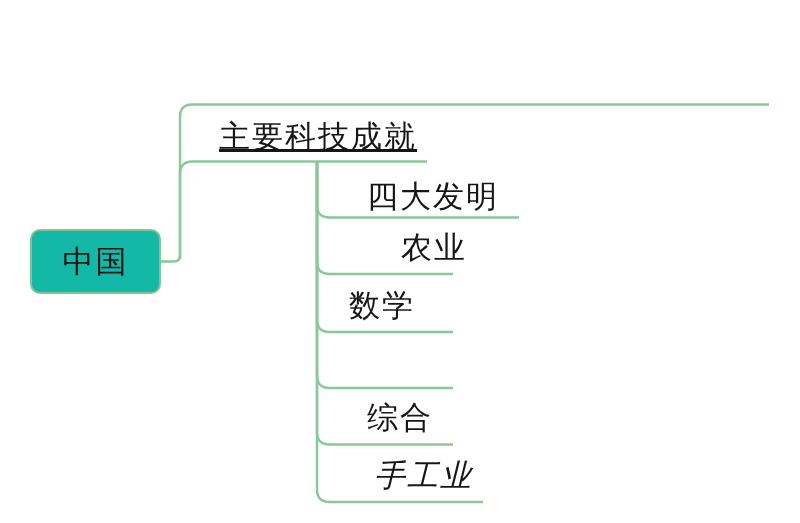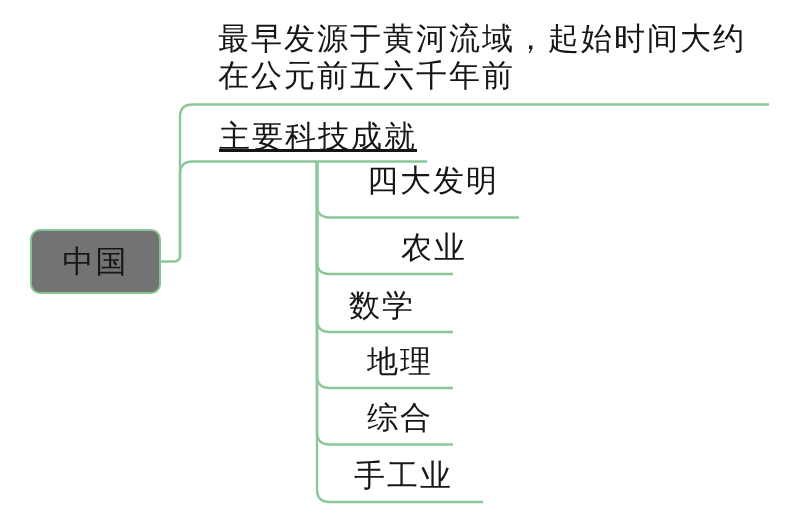--- a/index.html
+++ b/index.html
@@ -31,21 +31,21 @@
   }
   .root-node {
     position: absolute;
     left: 30px;
     top: 229px;
     width: 131px;
     height: 65px;
     border: 2.5px solid var(--node_border, #84c492);
     border-radius: 10px;
     box-sizing: border-box;
-    background: #737373;
+    background: #14b8a6;
     display: flex;
     align-items: center;
     justify-content: center;
     font-size: 31px;
     letter-spacing: 2px;
     cursor: default;
   }
   .branch-label {
     position: absolute;
     font-size: 31px;
@@ -74,29 +74,27 @@
     <path d="M 317 161.5 L 317 319.5 Q 317 332 329.5 332 L 453 332"></path>
     <path d="M 317 161.5 L 317 375.5 Q 317 388 329.5 388 L 453 388"></path>
     <path d="M 317 161.5 L 317 432 Q 317 444.5 329.5 444.5 L 453 444.5"></path>
     <path d="M 317 161.5 L 317 489.5 Q 317 502 329.5 502 L 483 502"></path>
   </svg>
 
   <div class="root-node">
     <span>中国</span>
   </div>
 
-  <div class="branch-label multiline" style="left:218px; top:20px;">最早发源于黄河流域，起始时间大约在公元前五六千年前</div>
 
   <div class="branch-label" style="left:219px; top:120px;text-decoration:underline;">主要科技成就</div>
 
-  <div class="branch-label" style="left:367px; top:164px;">四大发明</div>
+  <div class="branch-label" style="left:367px; top:180px;">四大发明</div>
 
   <div class="branch-label" style="left:367px; top:231px;margin-left:34px;">农业</div>
 
   <div class="branch-label" style="left:349px; top:289px;">数学</div>
 
-  <div class="branch-label" style="left:367px; top:345px;">地理</div>
 
   <div class="branch-label" style="left:367px; top:401px;text-align:center;">综合</div>
 
-  <div class="branch-label" style="left:354px; top:459px;">手工业</div>
+  <div class="branch-label" style="left:374px; top:459px;font-style:italic;">手工业</div>
 
 </div>
 
 </body></html>

